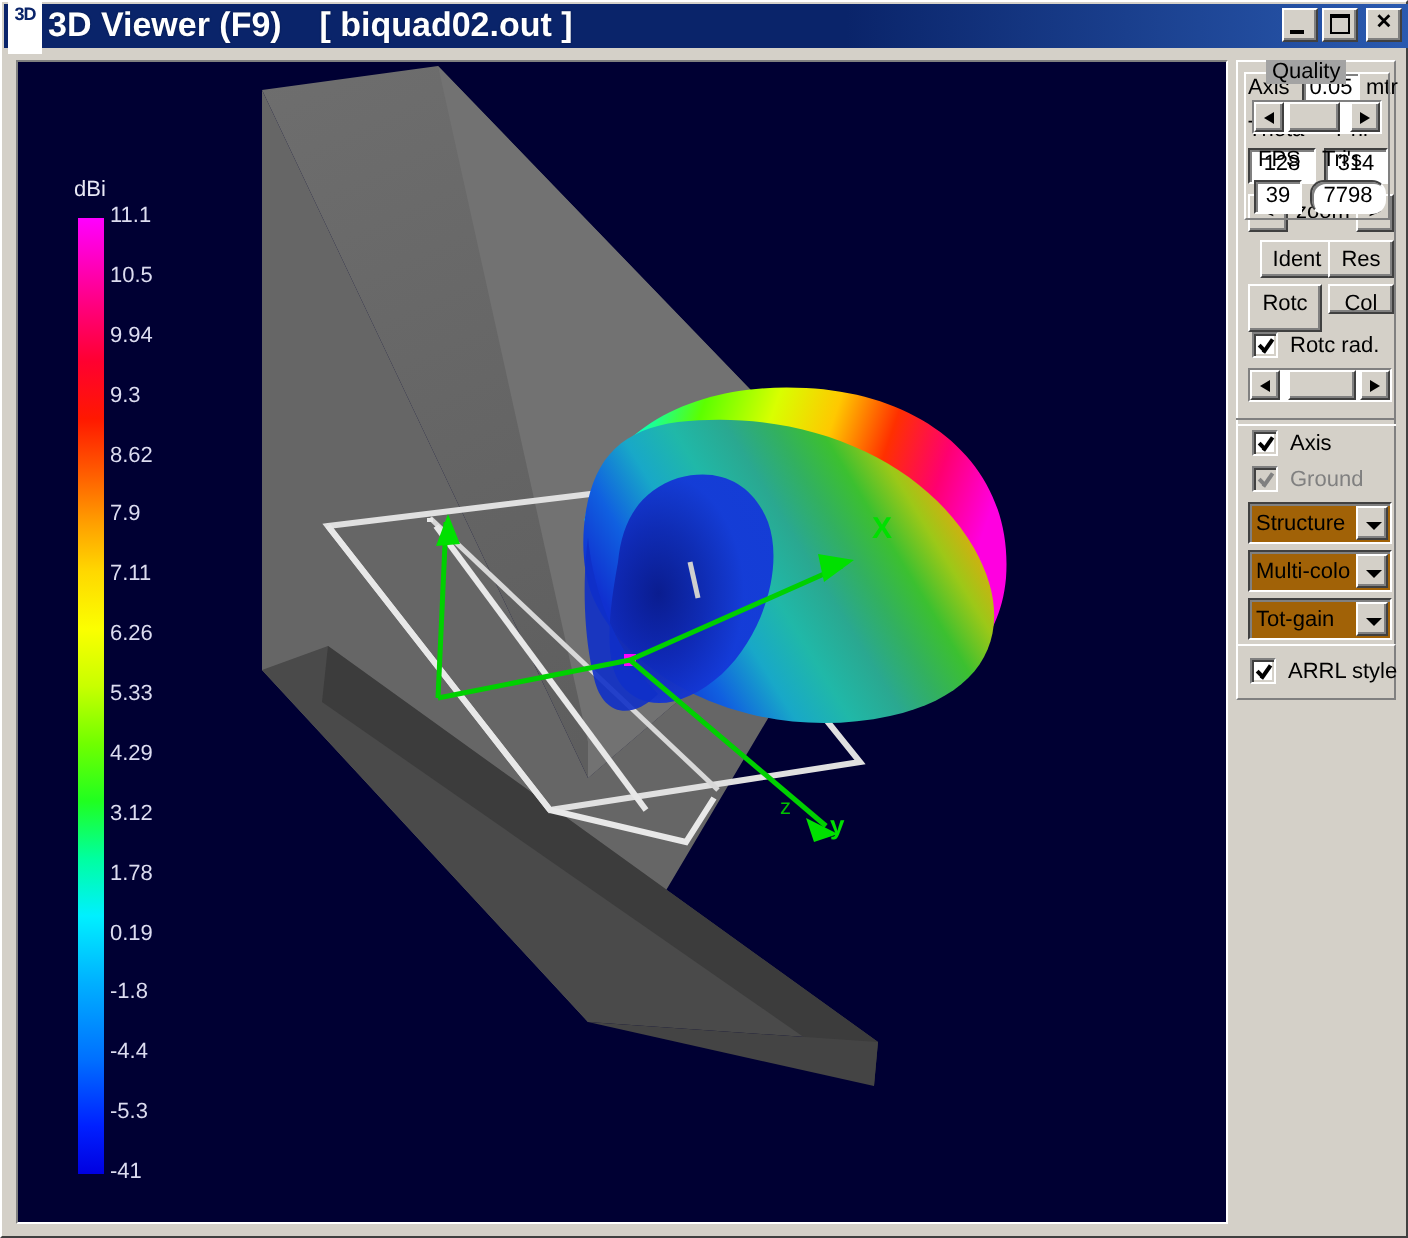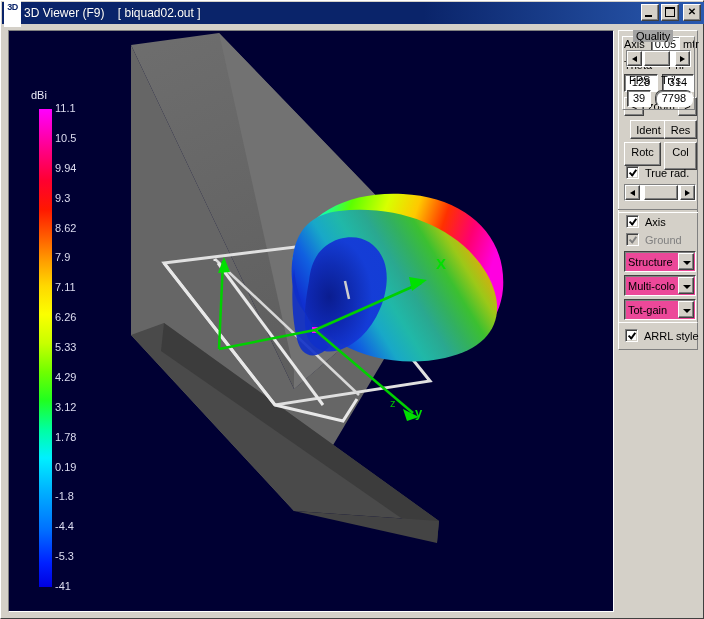--- a/index.html
+++ b/index.html
@@ -35,21 +35,21 @@
     width: 17px; height: 28px; margin-left: 2px; margin-right: 3px;
     background: #ffffff;
     color: #0a246a;
     font-size: 9px; font-weight: bold;
     line-height: 16px; text-align: center;
     letter-spacing: -0.5px;
     font-family: "Liberation Sans", sans-serif;
   }
   #title-text {
     color: #ffffff;
-    font-size: 12px; font-weight: normal;
+    font-size: 17px; font-weight: bold;
     white-space: pre;
     text-shadow: 0 0 1px rgba(0,0,0,.4);
   }
   #title-buttons {
     position: absolute; right: 3px; top: 2px;
     display: flex; gap: 2px;
   }
   .titlebtn {
     width: 16px; height: 15px;
     background: #d4d0c8;
@@ -97,21 +97,21 @@
     overflow: hidden;
   }
   #scene-svg { position:absolute; left:0; top:0; }
 
   
   #legend {
     position: absolute; left: 12px; top: 58px;
     width: 62px; height: 500px;
   }
   #legend-title {
-    position: absolute; left: 10px; top: 0;
+    position: absolute; left: 16px; top: 0;
     color: #e8e8f5; font-size: 11px;
   }
   #legend-bar {
     position: absolute; left: 18px; top: 20px;
     width: 13px; height: 478px;
     background: linear-gradient(to bottom,
        #ff00ff 0%,
        #ff00c8 4%,
        #ff0080 9%,
        #ff0030 15%,
@@ -230,21 +230,21 @@
   .cbox.disabled .tick::before, .cbox.disabled .tick::after { background: #808080; }
   .cbox .tick::before { left: 1px; top: 4px; width: 2px; height: 4px; transform: rotate(-45deg); }
   .cbox .tick::after  { left: 4px; top: 1px; width: 2px; height: 8px; transform: rotate(35deg); }
   .cblabel { font-size: 11px; color: #000; margin-left: 6px; white-space: nowrap; }
   .cblabel.dis { color: #808080; }
 
   
   .combo {
     position: absolute;
     height: 21px;
-    background: #ec4899;
+    background: #a16207;
     border-top: 1px solid #404040;
     border-left: 1px solid #404040;
     border-right: 1px solid #ffffff;
     border-bottom: 1px solid #ffffff;
     box-shadow: inset 1px 1px 0 #808080;
     box-sizing: border-box;
     display: flex; align-items: center;
     cursor: default;
   }
   .combo-text {
@@ -500,27 +500,27 @@
       <div class="field sunken" style="left:5px; top:43px; width:34px; height:18px;">128</div>
       <div class="field sunken" style="left:43px; top:43px; width:32px; height:18px;">314</div>
 
       <div class="btn" style="left:5px; top:66px; width:20px; height:19px;">&lt;</div>
       <div class="btn" style="left:26px; top:66px; width:33px; height:19px; border:0; box-shadow:none; background:#d4d0c8; line-height:19px;">zoom</div>
       <div class="btn" style="left:59px; top:66px; width:19px; height:19px;">&gt;</div>
 
       <div class="btn" style="left:11px; top:89px; width:37px; height:19px; line-height:19px;">Ident</div>
       <div class="btn" style="left:45px; top:89px; width:33px; height:19px; line-height:19px;">Res</div>
       <div class="btn" style="left:5px; top:111px; width:37px; height:24px; line-height:19px;">Rotc</div>
-      <div class="btn" style="left:45px; top:111px; width:33px; height:28px; line-height:19px;">Col</div>
+      <div class="btn" style="left:45px; top:111px; width:33px; height:15px; line-height:19px;">Col</div>
 
       <div class="cbrow" style="left:7px; top:135px;">
         <span class="cbox">
             <span class="tick"></span>
           </span>
-        <span class="cblabel">True rad.</span>
+        <span class="cblabel">Rotc rad.</span>
       </div>
 
       <div class="sbar" style="left:5px; top:153px; width:72px;">
         <div class="sbtn left"></div>
         <div class="strack">
           <div class="sthumb" style="left:4px; width:34px;"></div>
         </div>
         <div class="sbtn right"></div>
       </div>
 

